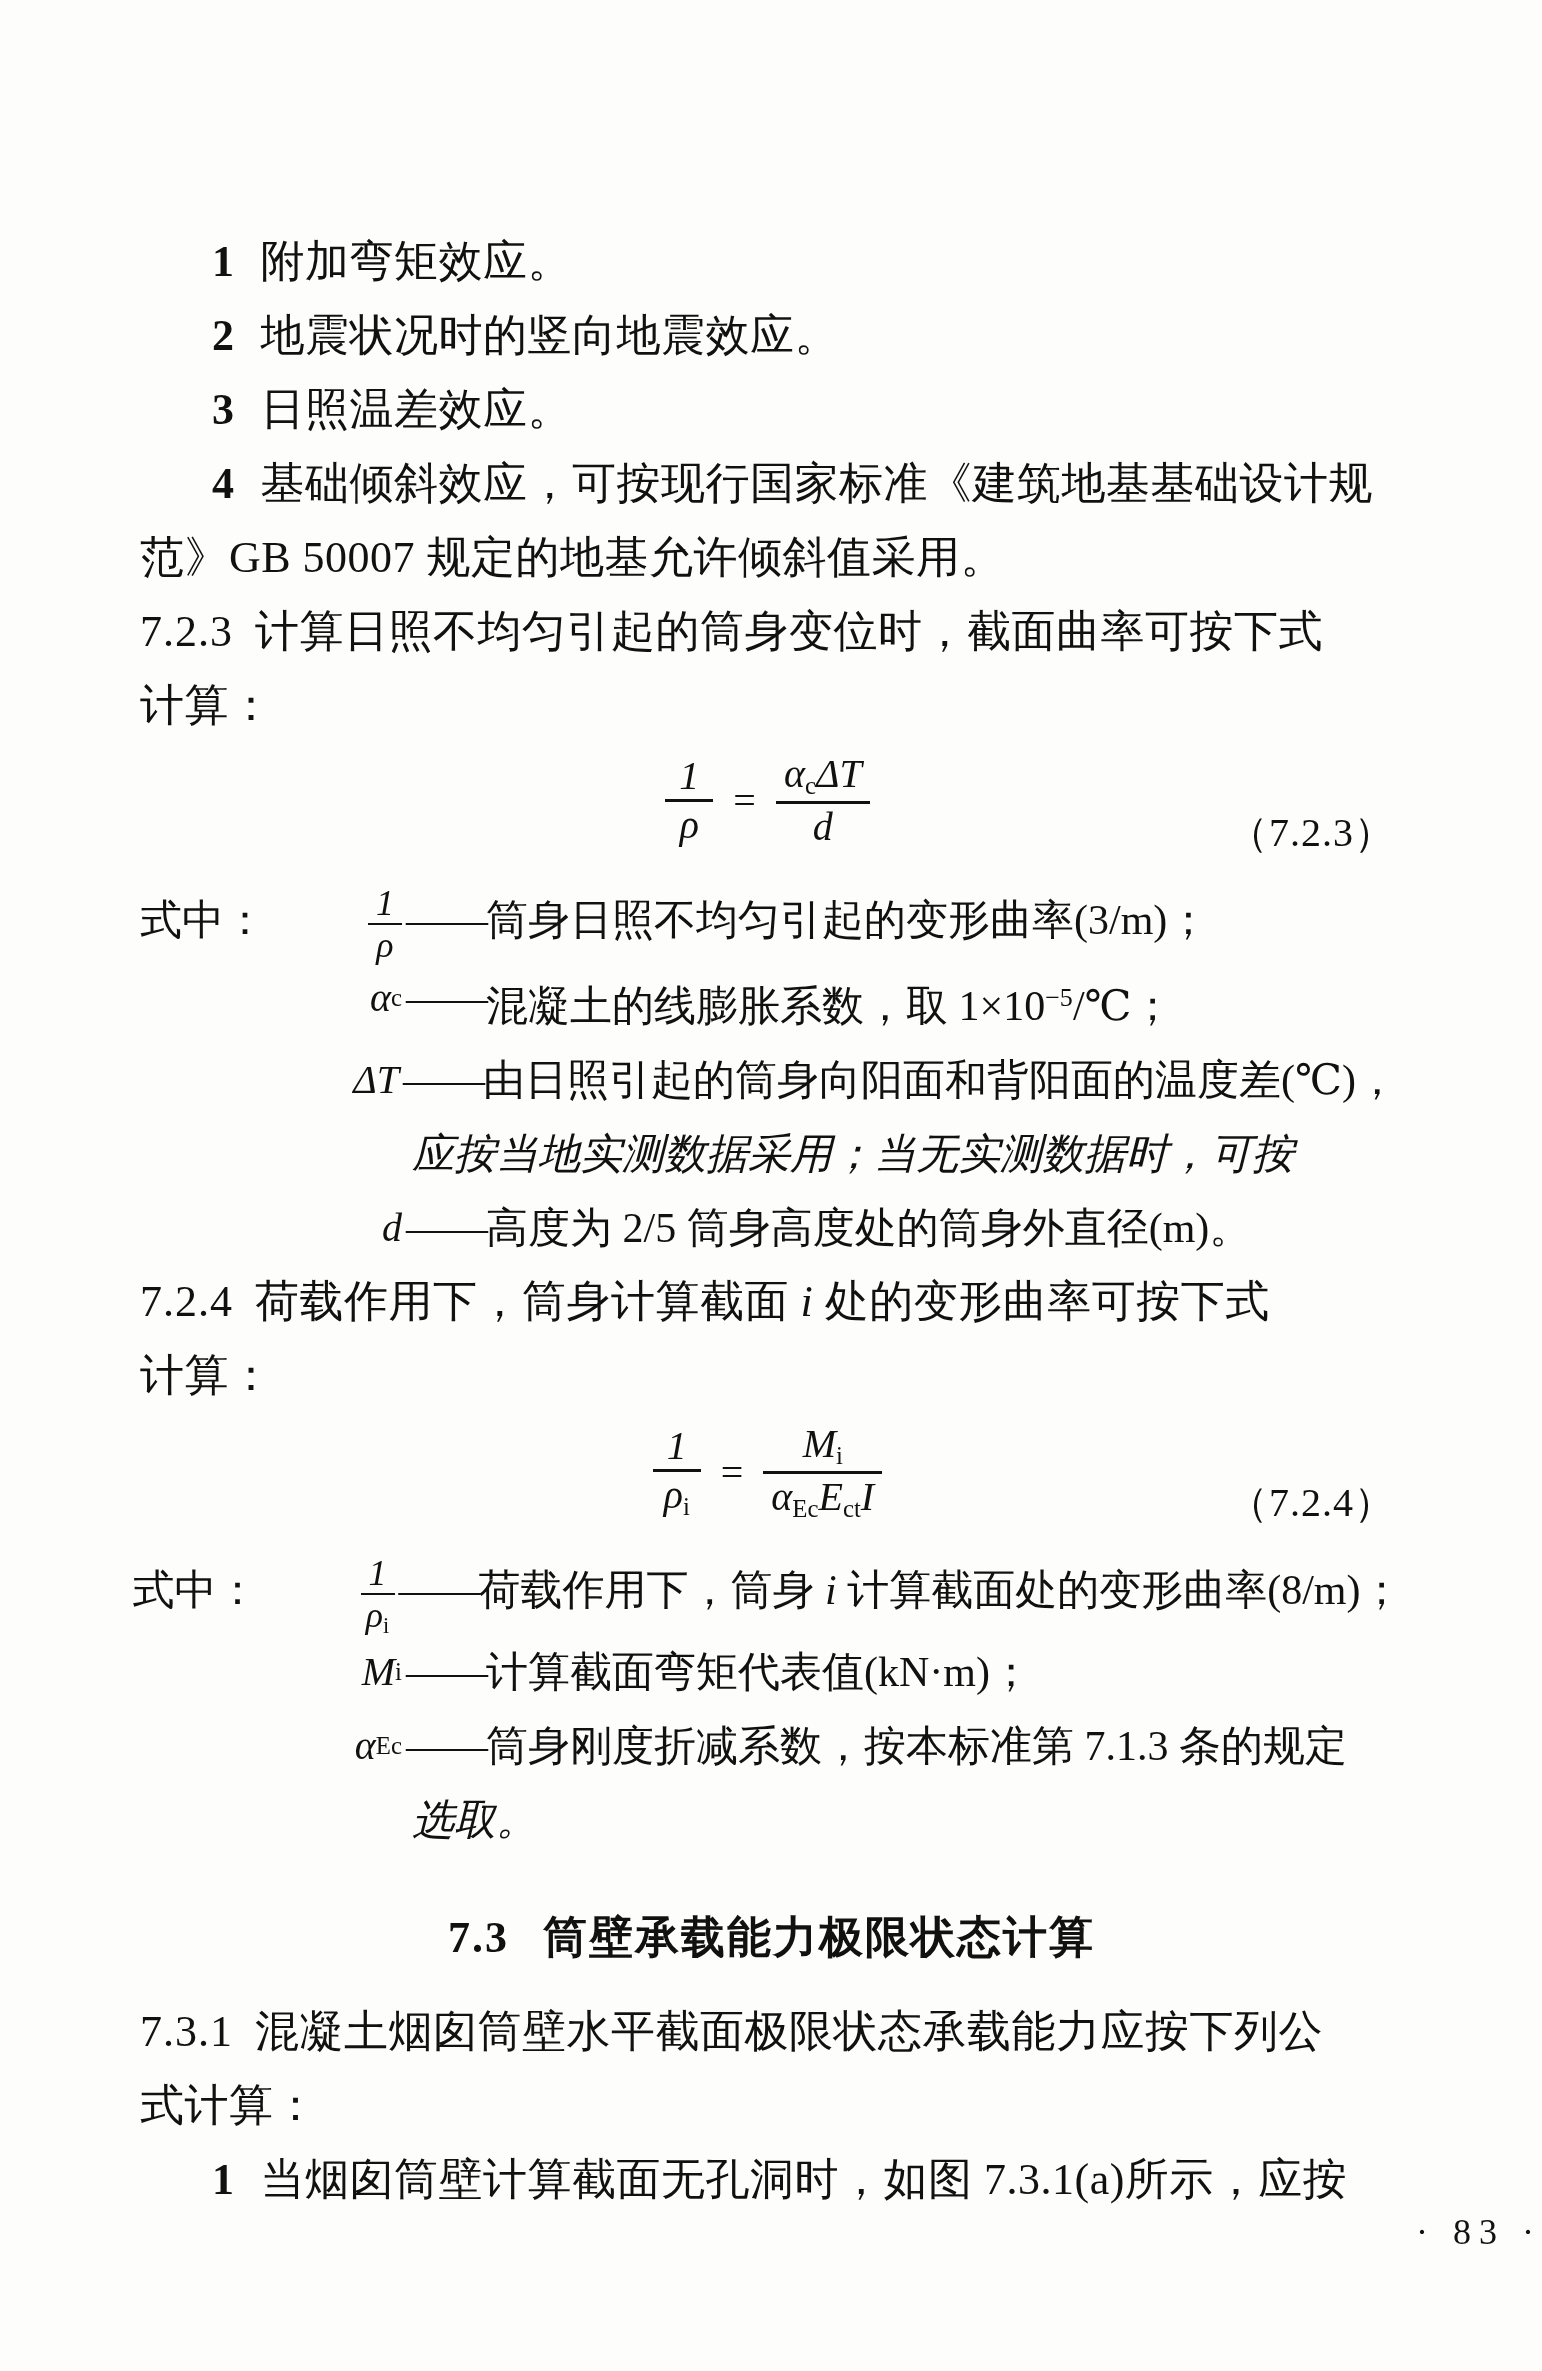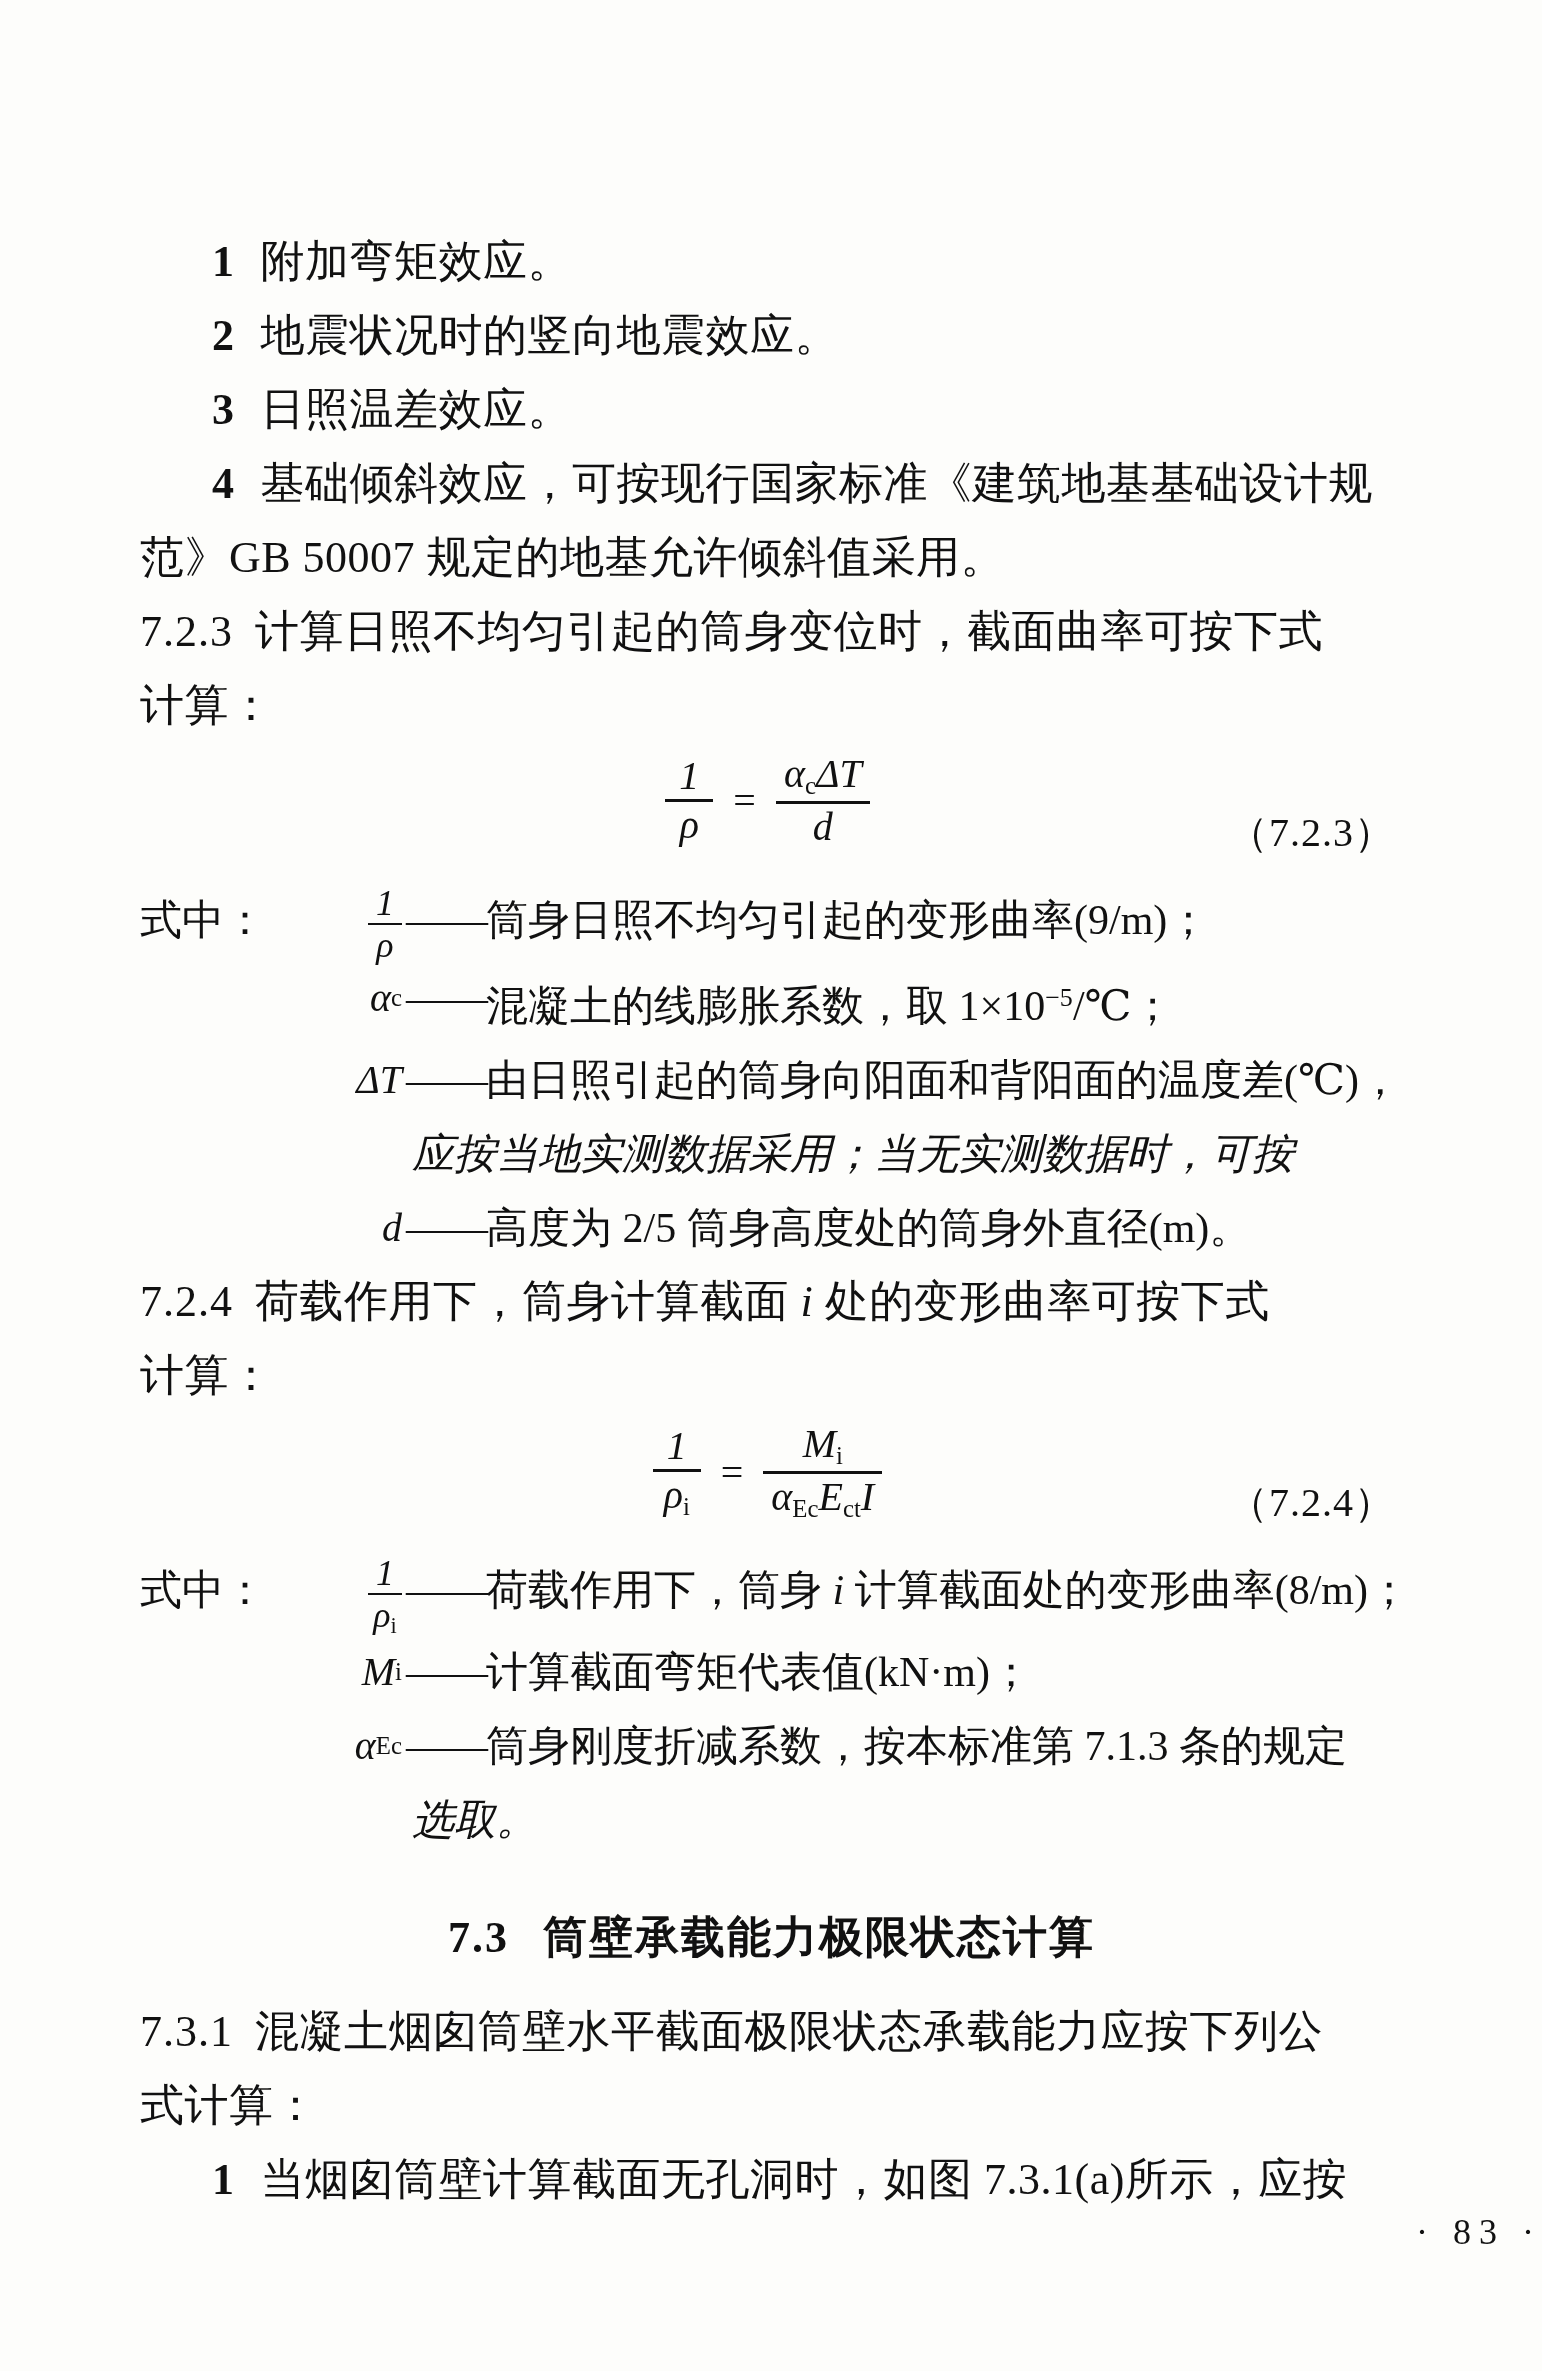--- a/index.html
+++ b/index.html
@@ -111,20 +111,21 @@
     font-style: normal;
   }
   .eqsign { font-style: normal; font-size: 40px; }
 
   
   .defblock { font-size: 42px; }
   .defrow {
     display: flex;
     align-items: flex-start;
     line-height: 74px;
+    justify-content: center;
   }
   .deflead {
     width: 150px;
     flex: 0 0 150px;
     text-align: left;
     white-space: nowrap;
   }
   .defsym {
     flex: 0 0 auto;
     display: flex;
@@ -243,21 +244,21 @@
       <div class="defrow">
         <span class="deflead">式中：</span>
         <span class="defsym">
           <span class="frac-inline">
             <span class="numer upright">1</span>
             <span class="bar"></span>
             <span class="denom">ρ</span>
           </span>
         </span>
         <span class="defdash">——</span>
-        <span class="deftext">筒身日照不均匀引起的变形曲率(9/m)；</span>
+        <span class="deftext">筒身日照不均匀引起的变形曲率(3/m)；</span>
       </div>
 
       <div class="defrow">
         <span class="deflead"></span>
         <span class="defsym">
             <span class="mi">α</span>
             <span class="sub">c</span>
           </span>
         <span class="defdash">——</span>
         <span class="deftext"><span>混凝土的线膨胀系数，取 1×10</span><span class="sup">−5</span><span>/℃；</span></span>

